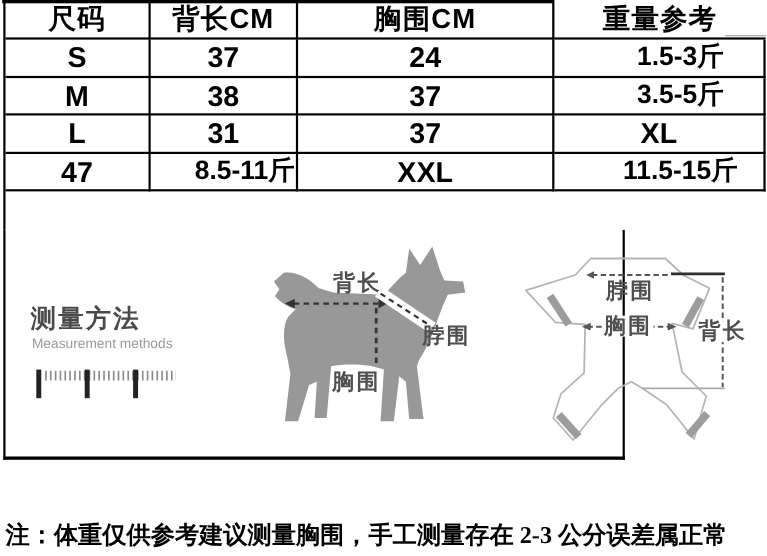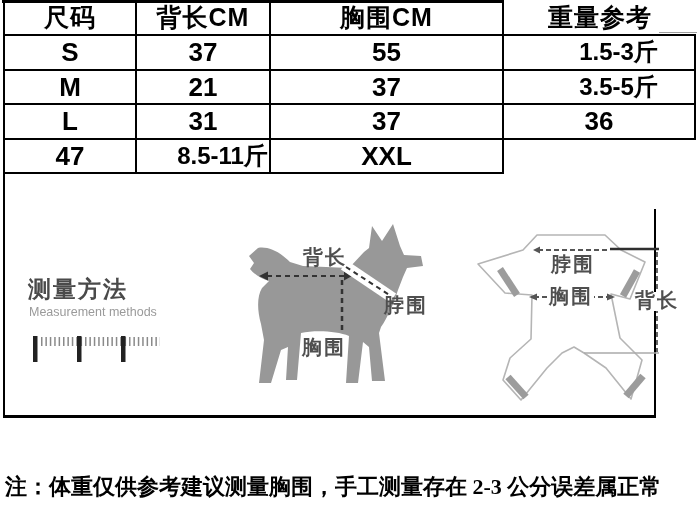--- a/index.html
+++ b/index.html
@@ -14,21 +14,21 @@
   .cell{border-right:2px solid #000;border-bottom:2px solid #000;box-sizing:border-box;
     display:flex;align-items:center;justify-content:center;
     font-weight:bold;font-size:26px;color:#000;line-height:1;}
   .hdr{font-size:25px;letter-spacing:1px;}
   .hdr-last{border-right:none;}
   .wcol{font-size:24px;letter-spacing:0;padding-left:39px;}
   #top-border{position:absolute;left:2px;top:0;width:501px;height:3px;background:#000;}
   #artifact-line{position:absolute;left:659px;top:32px;width:38px;height:1px;background:#9e9e9e;}
 
   
-  #panel{position:absolute;left:3px;top:209px;width:653px;height:209px;box-sizing:border-box;
+  #panel{position:absolute;left:3px;top:209px;width:565px;height:209px;box-sizing:border-box;
     border-left:2px solid #000;border-right:2px solid #000;border-bottom:3px solid #000;background:#fff;}
   #panel svg{position:absolute;left:0;top:0;}
   #guide-title{position:absolute;left:23px;top:65px;font-size:23px;font-weight:bold;
     color:#4a4a4a;letter-spacing:2px;white-space:nowrap;}
   #guide-subtitle{position:absolute;left:24px;top:96px;font-size:12.5px;color:#9a9a9a;white-space:nowrap;}
 
   .diagram-label{font-family:"Liberation Sans","DejaVu Sans",sans-serif;
     font-size:20px;font-weight:bold;fill:#4f4f4f;letter-spacing:2px;}
 
   
@@ -42,37 +42,38 @@
 <div id="page">
 
   <div id="size-table">
     <div class="cell hdr">尺码</div>
     <div class="cell hdr">背长CM</div>
     <div class="cell hdr">胸围CM</div>
     <div class="cell hdr hdr-last">重量参考</div>
 
     <div class="cell">S</div>
     <div class="cell">37</div>
-    <div class="cell">55</div>
+    <div class="cell">24</div>
     <div class="cell wcol">1.5-3斤</div>
 
     <div class="cell">M</div>
-    <div class="cell">21</div>
+    <div class="cell">38</div>
     <div class="cell">37</div>
     <div class="cell wcol">3.5-5斤</div>
 
     <div class="cell">L</div>
     <div class="cell">31</div>
     <div class="cell">37</div>
 
-    <div class="cell">36</div>
+    <div class="cell">XL</div>
     <div class="cell">47</div>
     <div class="cell wcol">8.5-11斤</div>
 
     <div class="cell">XXL</div>
+    <div class="cell wcol">11.5-15斤</div>
   </div>
   <div id="top-border"></div>
   <div id="artifact-line"></div>
 
   <div id="panel">
     <svg width="687" height="204" viewBox="5 209 687 204">
 
       <g>
         <line x1="41" y1="341.5" x2="160" y2="341.5" stroke="#8a8a8a" stroke-width="9" stroke-dasharray="1.5 2.9"></line>
         <rect x="33" y="336" width="4.5" height="26" fill="#222"></rect>

